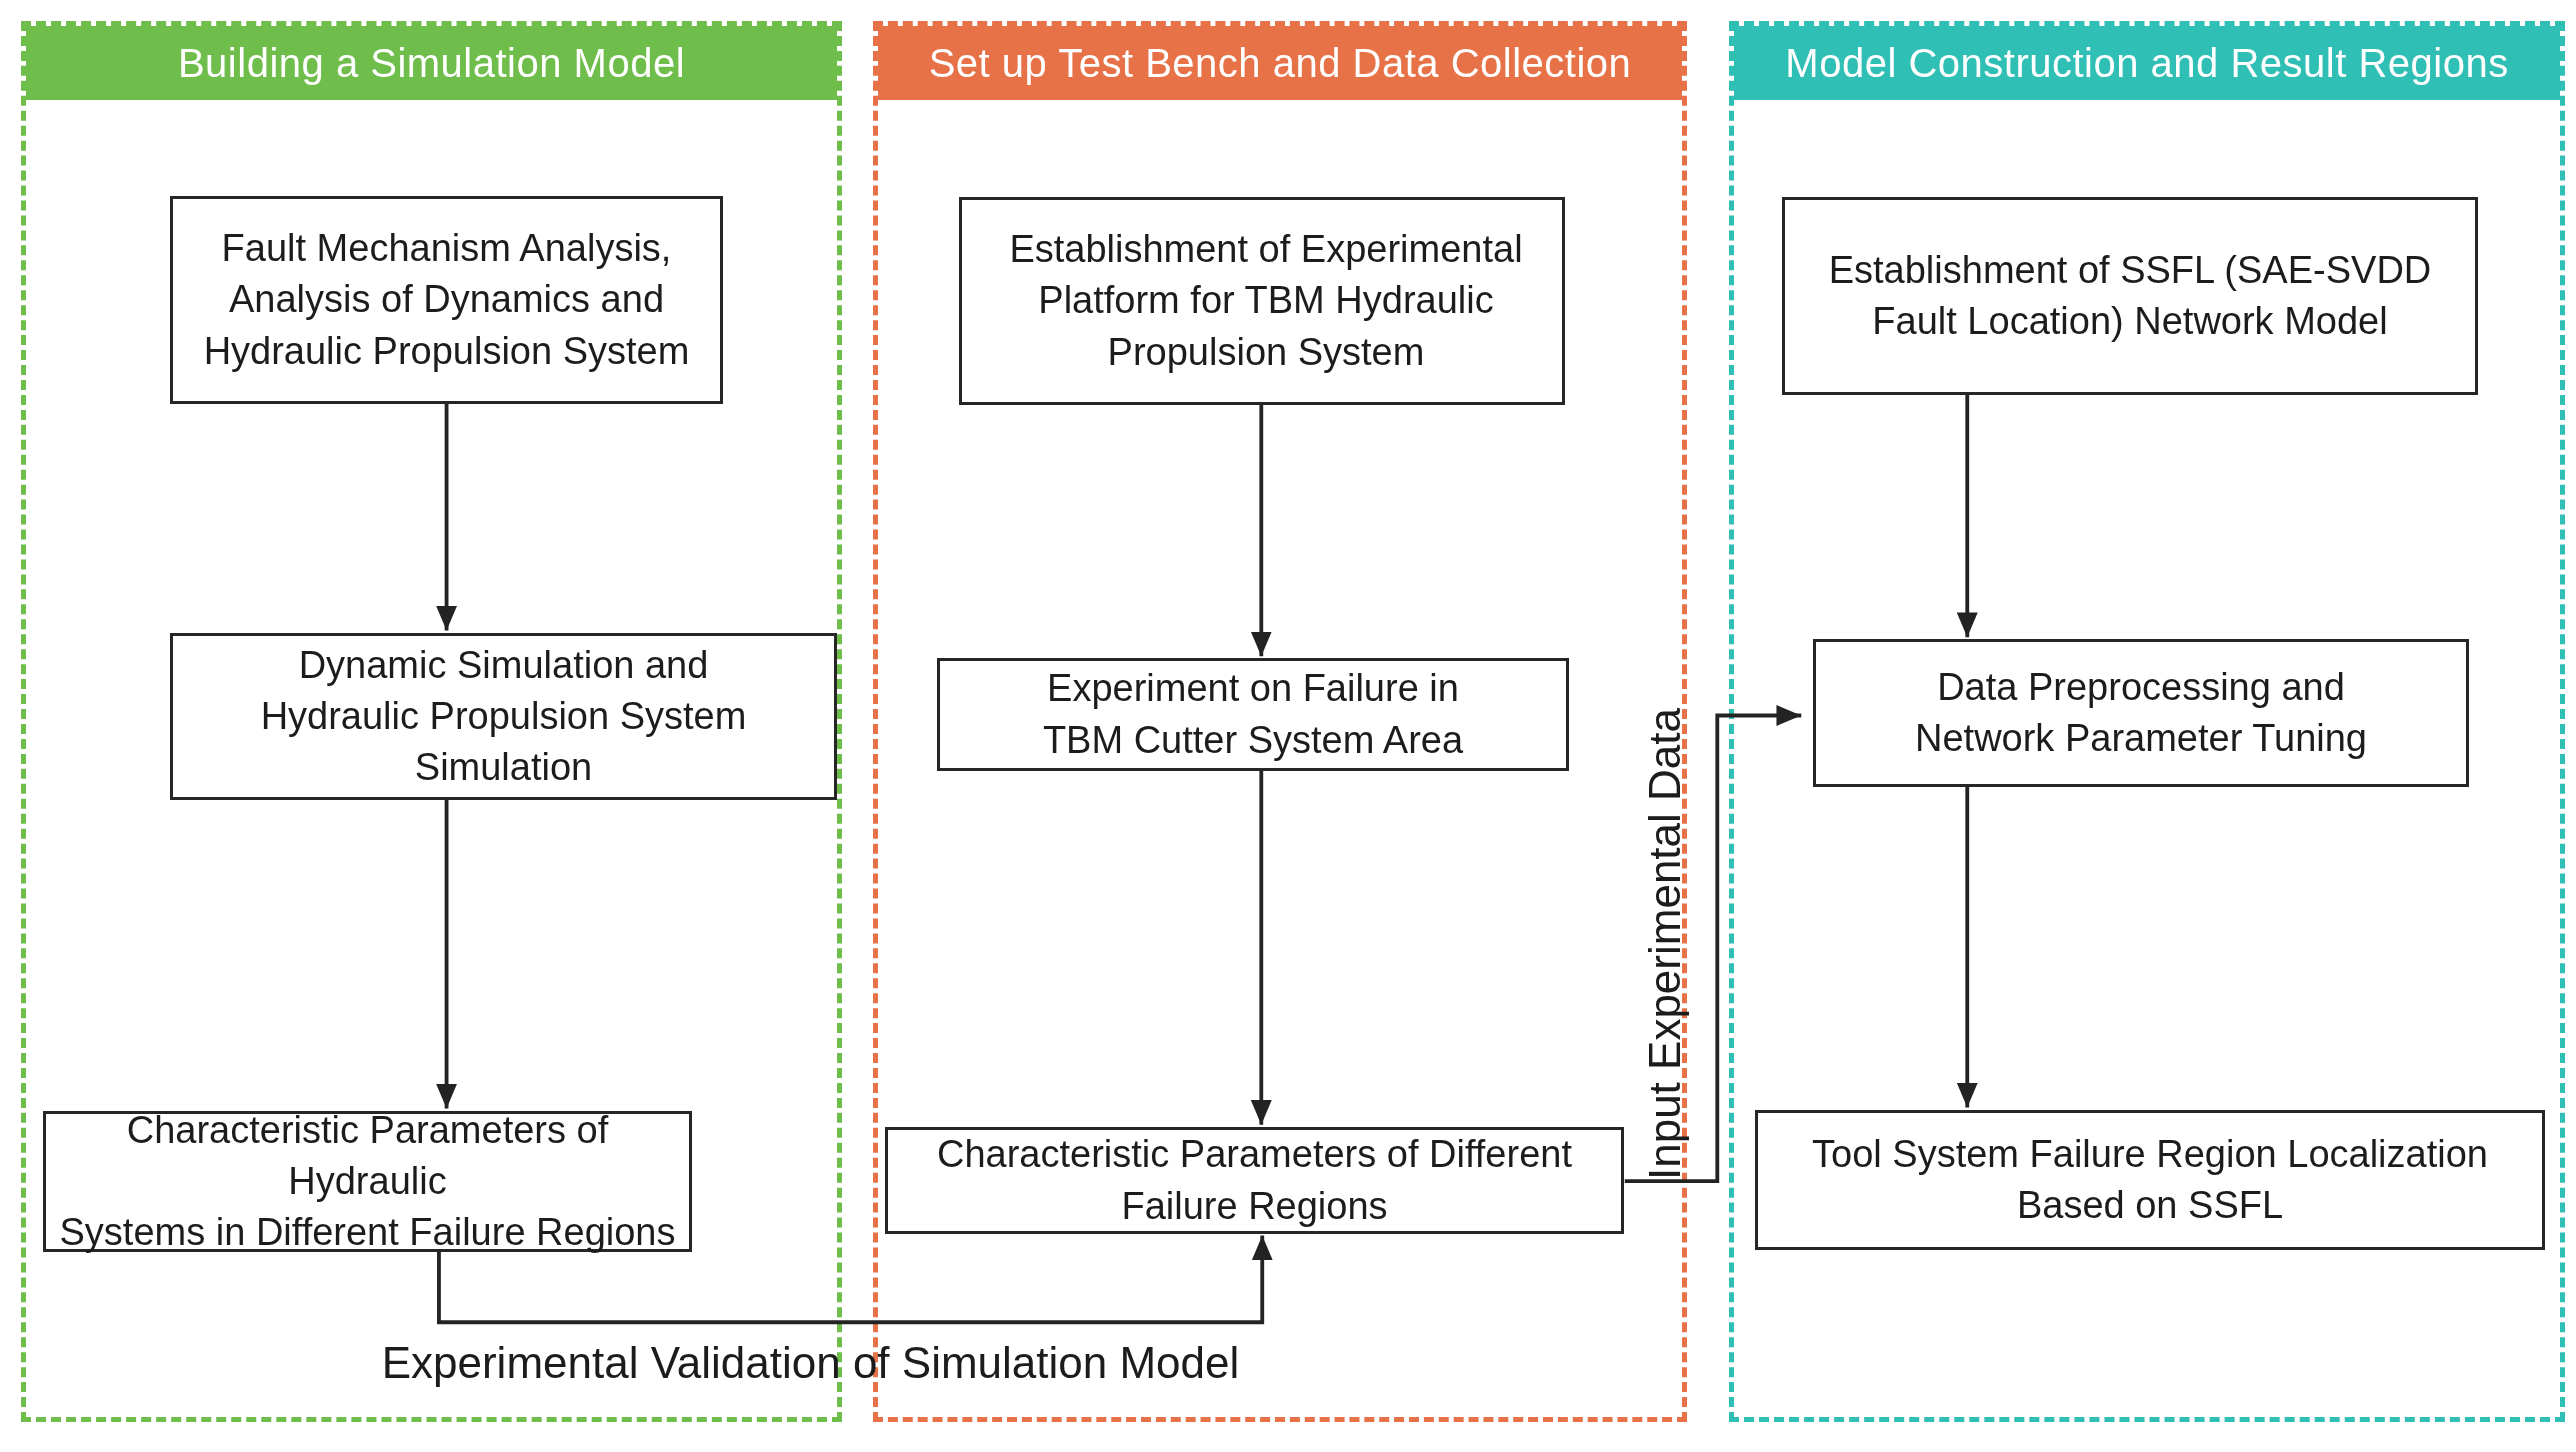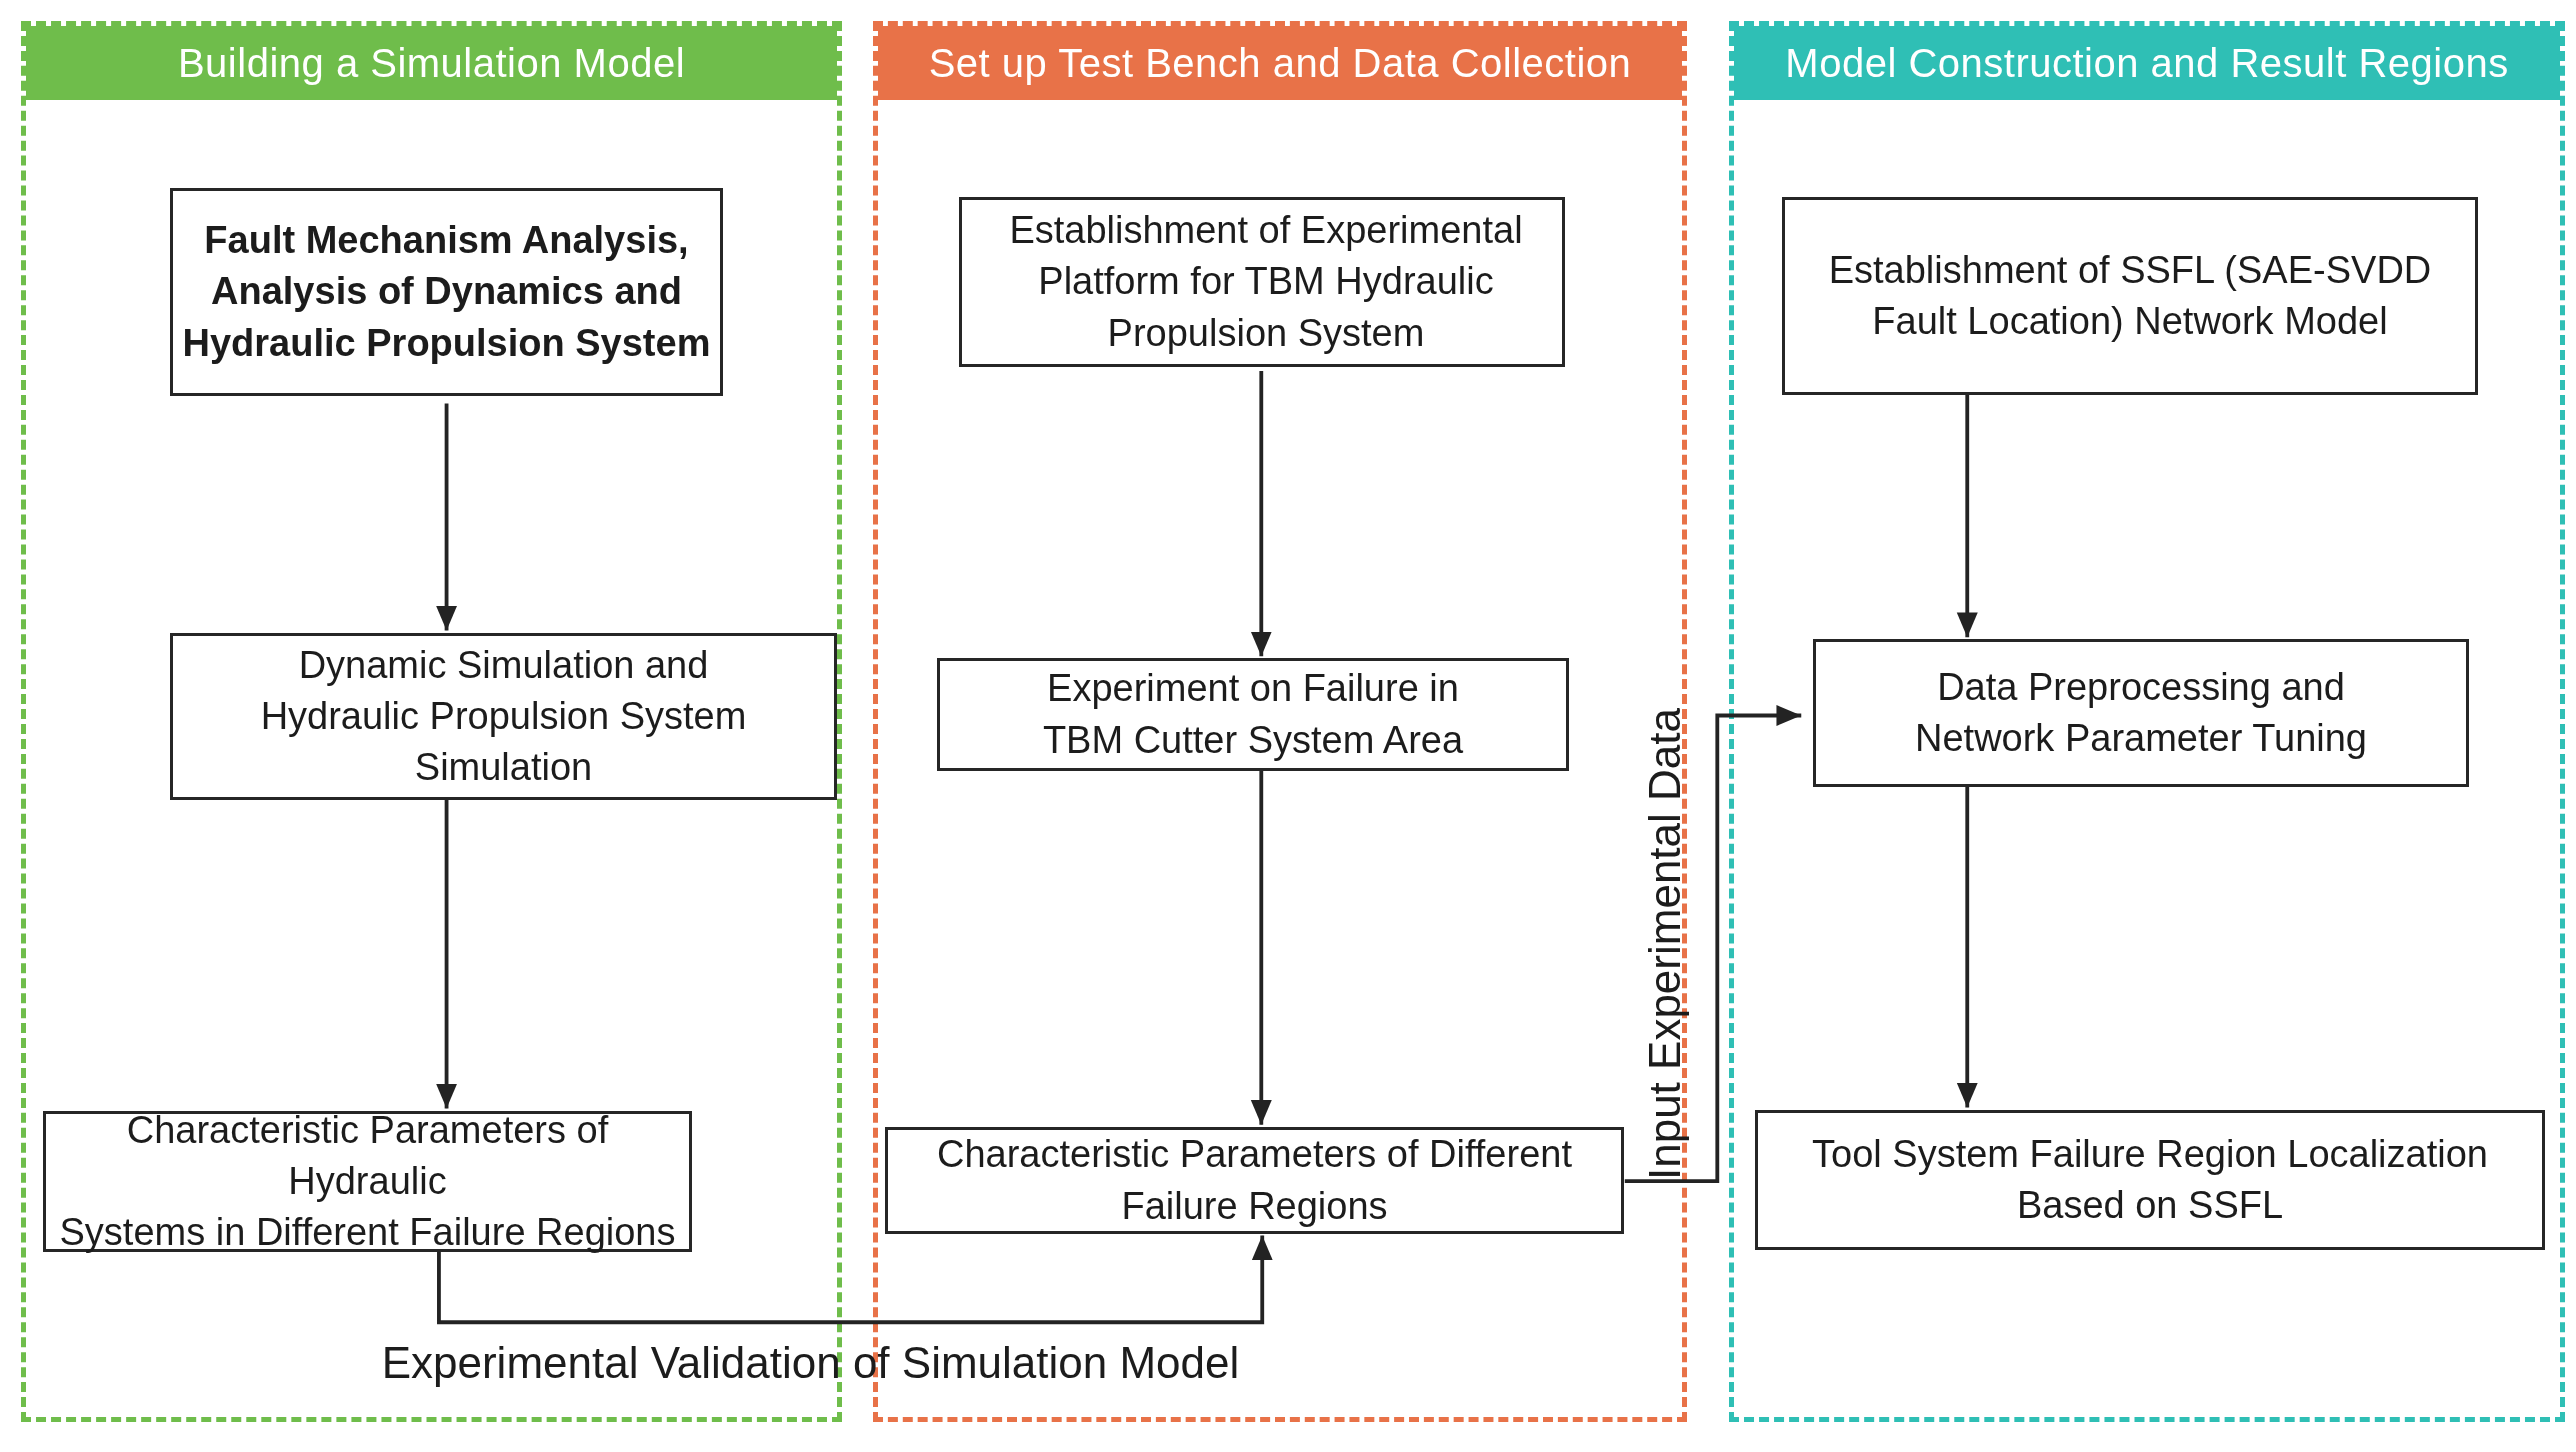--- a/index.html
+++ b/index.html
@@ -35,30 +35,30 @@
       <span class="col-title">Set up Test Bench and Data Collection</span>
     </header>
   </section>
 
   <section class="column" style="left: 1729px; width: 836px; border-color: rgb(47, 191, 181);">
     <header class="col-header" style="background-color: rgb(47, 191, 181);">
       <span class="col-title">Model Construction and Result Regions</span>
     </header>
   </section>
 
-  <div class="fbox" style="left:170px; top:188px; width:553px; height:208px;font-weight:bold;">Fault Mechanism Analysis,
+  <div class="fbox" style="left:170px; top:196px; width:553px; height:208px;">Fault Mechanism Analysis,
 Analysis of Dynamics and
 Hydraulic Propulsion System</div>
   <div class="fbox" style="left:170px; top:633px; width:667px; height:167px;">Dynamic Simulation and
 Hydraulic Propulsion System
 Simulation</div>
   <div class="fbox" style="left:43px; top:1111px; width:649px; height:141px;">Characteristic Parameters of Hydraulic
 Systems in Different Failure Regions</div>
 
-  <div class="fbox" style="left:959px; top:197px; width:606px; height:170px;padding-left:8px;">Establishment of Experimental
+  <div class="fbox" style="left:959px; top:197px; width:606px; height:208px;padding-left:8px;">Establishment of Experimental
 Platform for TBM Hydraulic
 Propulsion System</div>
   <div class="fbox" style="left:937px; top:658px; width:632px; height:113px;">Experiment on Failure in
 TBM Cutter System Area</div>
   <div class="fbox" style="left:885px; top:1127px; width:739px; height:107px;">Characteristic Parameters of Different
 Failure Regions</div>
 
   <div class="fbox" style="left:1782px; top:197px; width:696px; height:198px;">Establishment of SSFL (SAE-SVDD
 Fault Location) Network Model</div>
   <div class="fbox" style="left:1805px; top:639px; width:656px; height:148px;margin-left:8px;">Data Preprocessing and

